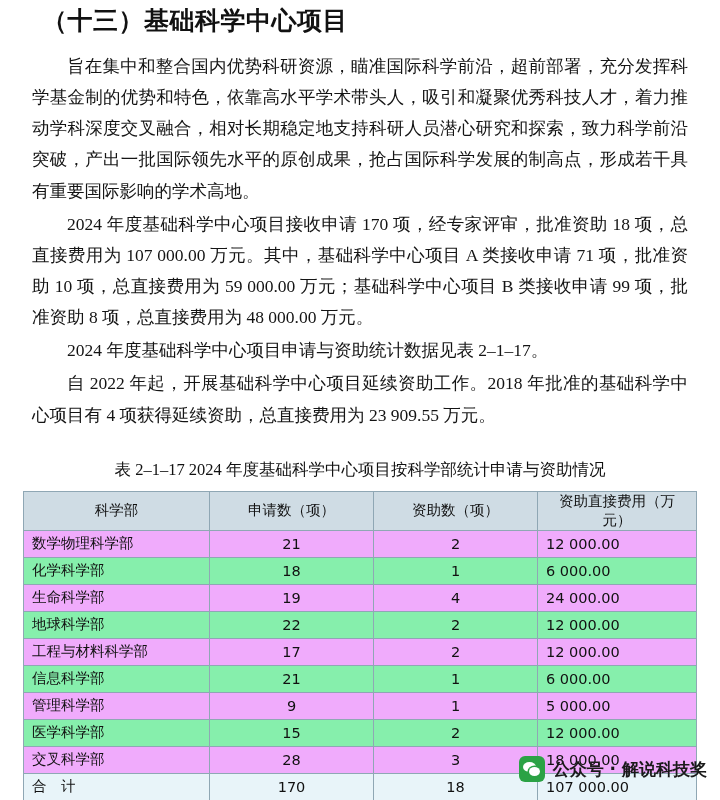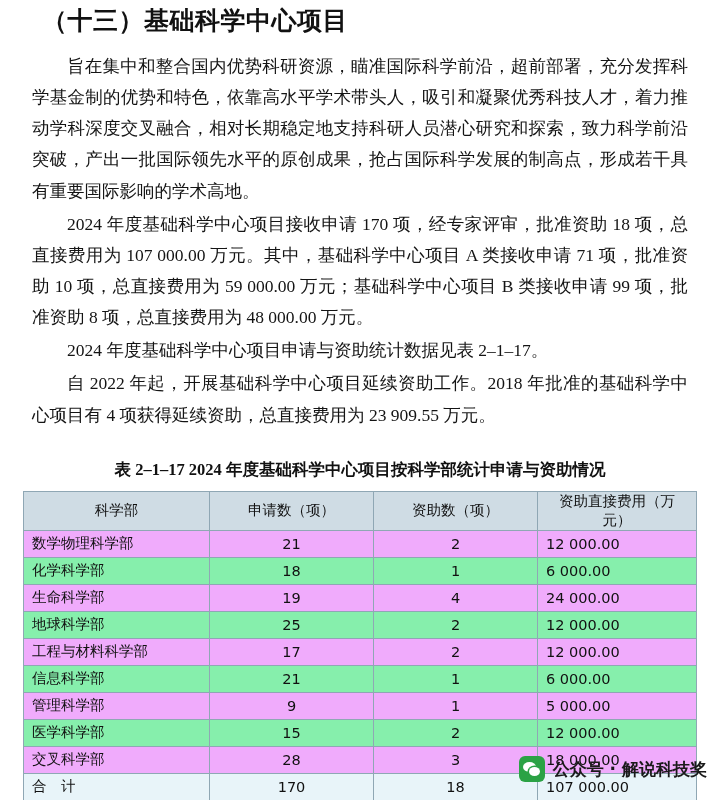--- a/index.html
+++ b/index.html
@@ -35,21 +35,21 @@
     line-height: 1.78;
     text-align: justify;
     text-justify: inter-ideograph;
     margin: 0 10px 2px 10px;
     text-indent: 2em;
     color: #141414;
   }
   .table-caption {
     text-align: center;
     font-size: 16.5px;
-    font-weight: bold;
+    font-weight: normal;
     margin: 28px 0 10px 0;
     color: #111111;
     font-family: "Liberation Serif", serif;
   }
   table.stat {
     border-collapse: collapse;
     width: 674px;
     margin: 0 auto;
     font-size: 14.5px;
     font-family: "DejaVu Sans", sans-serif;
@@ -161,21 +161,21 @@
         <td class="c-amt">6 000.00</td>
       </tr>
       <tr>
         <td class="c-name">生命科学部</td>
         <td class="c-num">19</td>
         <td class="c-fund">4</td>
         <td class="c-amt">24 000.00</td>
       </tr>
       <tr class="alt">
         <td class="c-name">地球科学部</td>
-        <td class="c-num">25</td>
+        <td class="c-num">22</td>
         <td class="c-fund">2</td>
         <td class="c-amt">12 000.00</td>
       </tr>
       <tr>
         <td class="c-name">工程与材料科学部</td>
         <td class="c-num">17</td>
         <td class="c-fund">2</td>
         <td class="c-amt">12 000.00</td>
       </tr>
       <tr class="alt">

